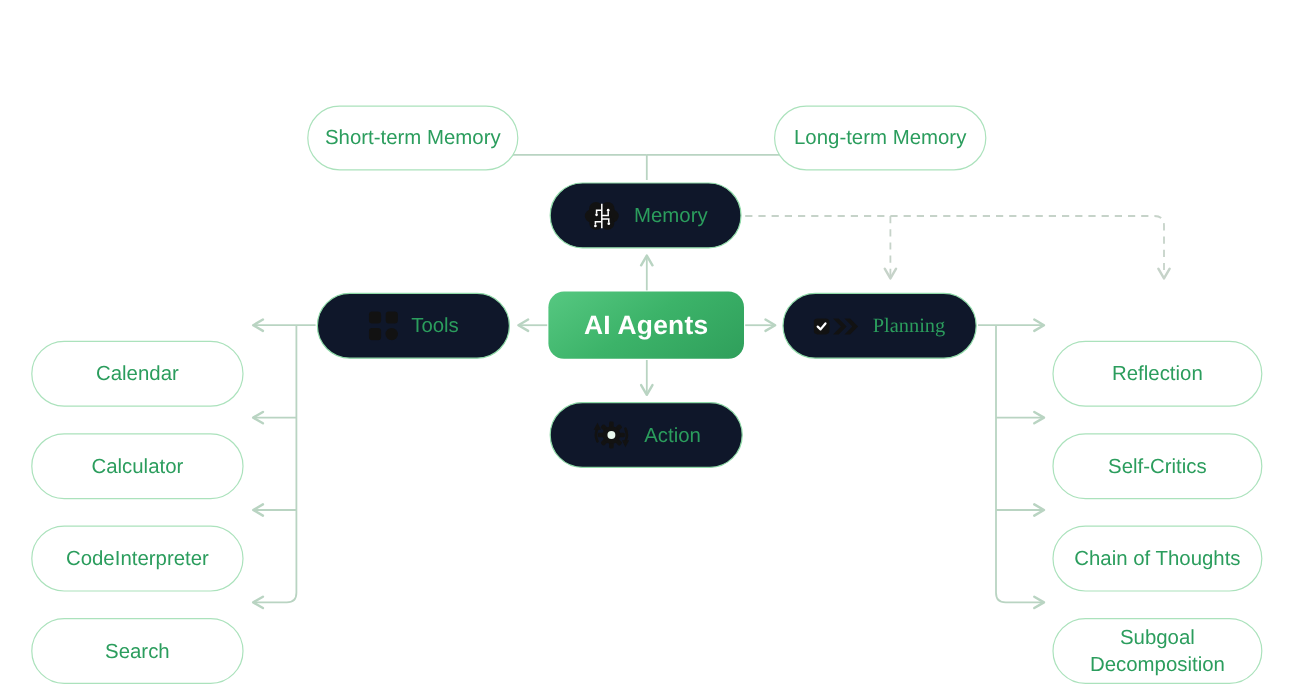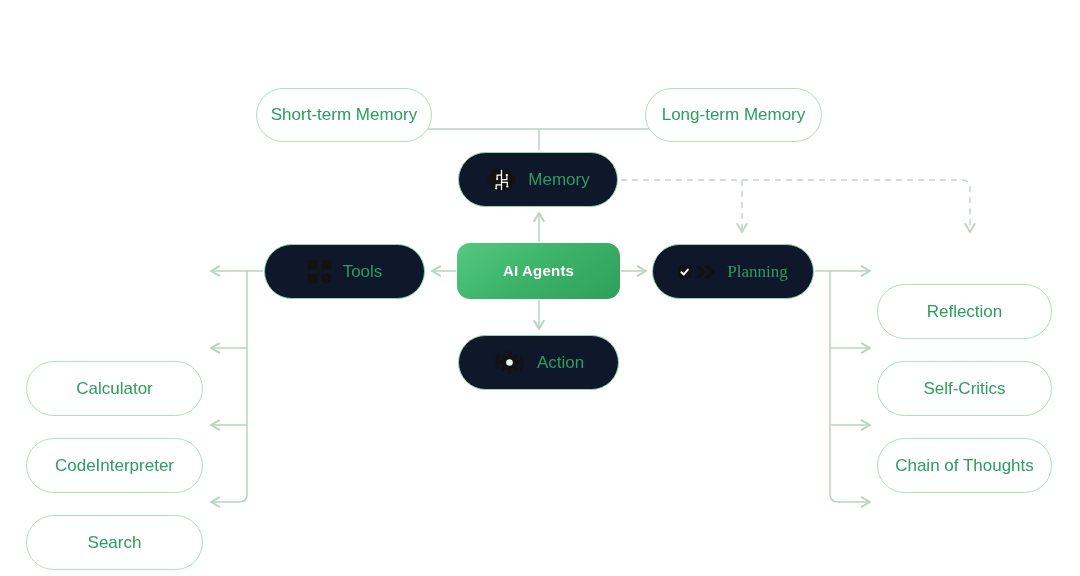--- a/index.html
+++ b/index.html
@@ -12,21 +12,21 @@
   .node {
     position:absolute; display:flex; align-items:center; justify-content:center;
     gap:11px; border-radius:28px; font-size:17px; color:#2b9d5d;
     text-align:center; line-height:1.25;
   }
   .outline { background:#ffffff; border:1.5px solid #abe2bc;margin-top:40px; }
   .filled  { background:#0f172a; border:1.5px solid #8fdaa8; }
   .agents {
     border-radius:13px;
     background:linear-gradient(145deg,#56c881 0%,#3cb369 48%,#2f9f5b 100%);
-    color:#ffffff; font-weight:bold; font-size:15px; letter-spacing:.2px;
+    color:#ffffff; font-weight:bold; font-size:22px; letter-spacing:.2px;
   }
   .node .icon { display:flex; align-items:center; }
   .node .lbl { white-space:pre-line; }
 </style>
 </head>
 <body>
 
 <div class="canvas">
 
   <svg class="edges" width="1080" height="576" viewBox="0 0 1080 576">
@@ -91,20 +91,23 @@
           <circle cx="11.5" cy="13" r="1.15"></circle>
             <circle cx="21.5" cy="9" r="1.15"></circle>
           <circle cx="10.5" cy="22.6" r="1.15"></circle>
             <circle cx="22" cy="20.6" r="1.15"></circle>
         </g>
       </svg>
     </span>
     <span class="lbl">Memory</span>
   </div>
 
+  <div class="node outline" style="left:26px; top:244px; width:177px; height:55px;">
+    <span class="lbl">Calendar</span>
+  </div>
 
   <div class="node filled" style="left:264px; top:244px; width:161px; height:55px;">
     <span class="icon">
       <svg width="25" height="25" viewBox="0 0 26 26">
         <g fill="#121212">
           <rect x="0.5" y="0.5" width="10.5" height="10.5" rx="2.8"></rect>
           <rect x="15" y="0.5" width="10.5" height="10.5" rx="2.8"></rect>
           <rect x="0.5" y="15" width="10.5" height="10.5" rx="2.8"></rect>
           <circle cx="20.2" cy="20.2" r="5.4"></circle>
         </g>
@@ -168,14 +171,17 @@
   <div class="node outline" style="left:26px; top:475px; width:177px; height:55px;">
     <span class="lbl">Search</span>
   </div>
 
   <div class="node outline" style="left:877px; top:398px; width:175px; height:55px;">
     <span class="lbl">Chain of Thoughts</span>
   </div>
   <div class="node outline" style="left:877px; top:321px; width:175px; height:55px;">
     <span class="lbl">Self-Critics</span>
   </div>
+  <div class="node outline" style="left:877px; top:475px; width:175px; height:55px; padding:0 26px;">
+    <span class="lbl">Subgoal Decomposition</span>
+  </div>
 
 </div>
 
 </body></html>

